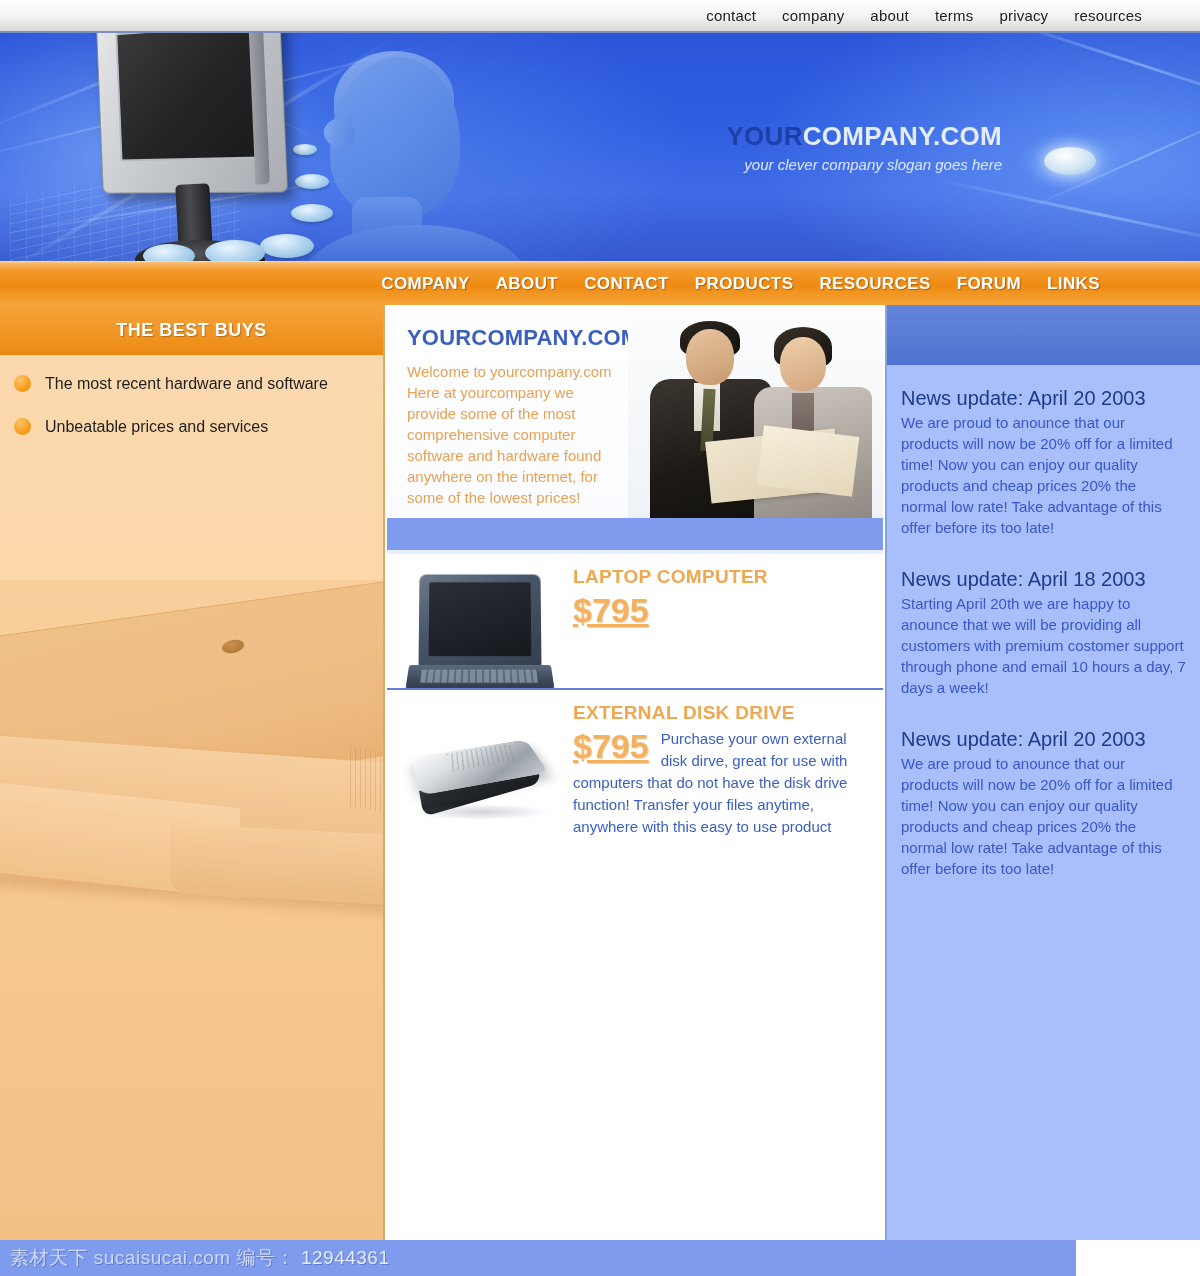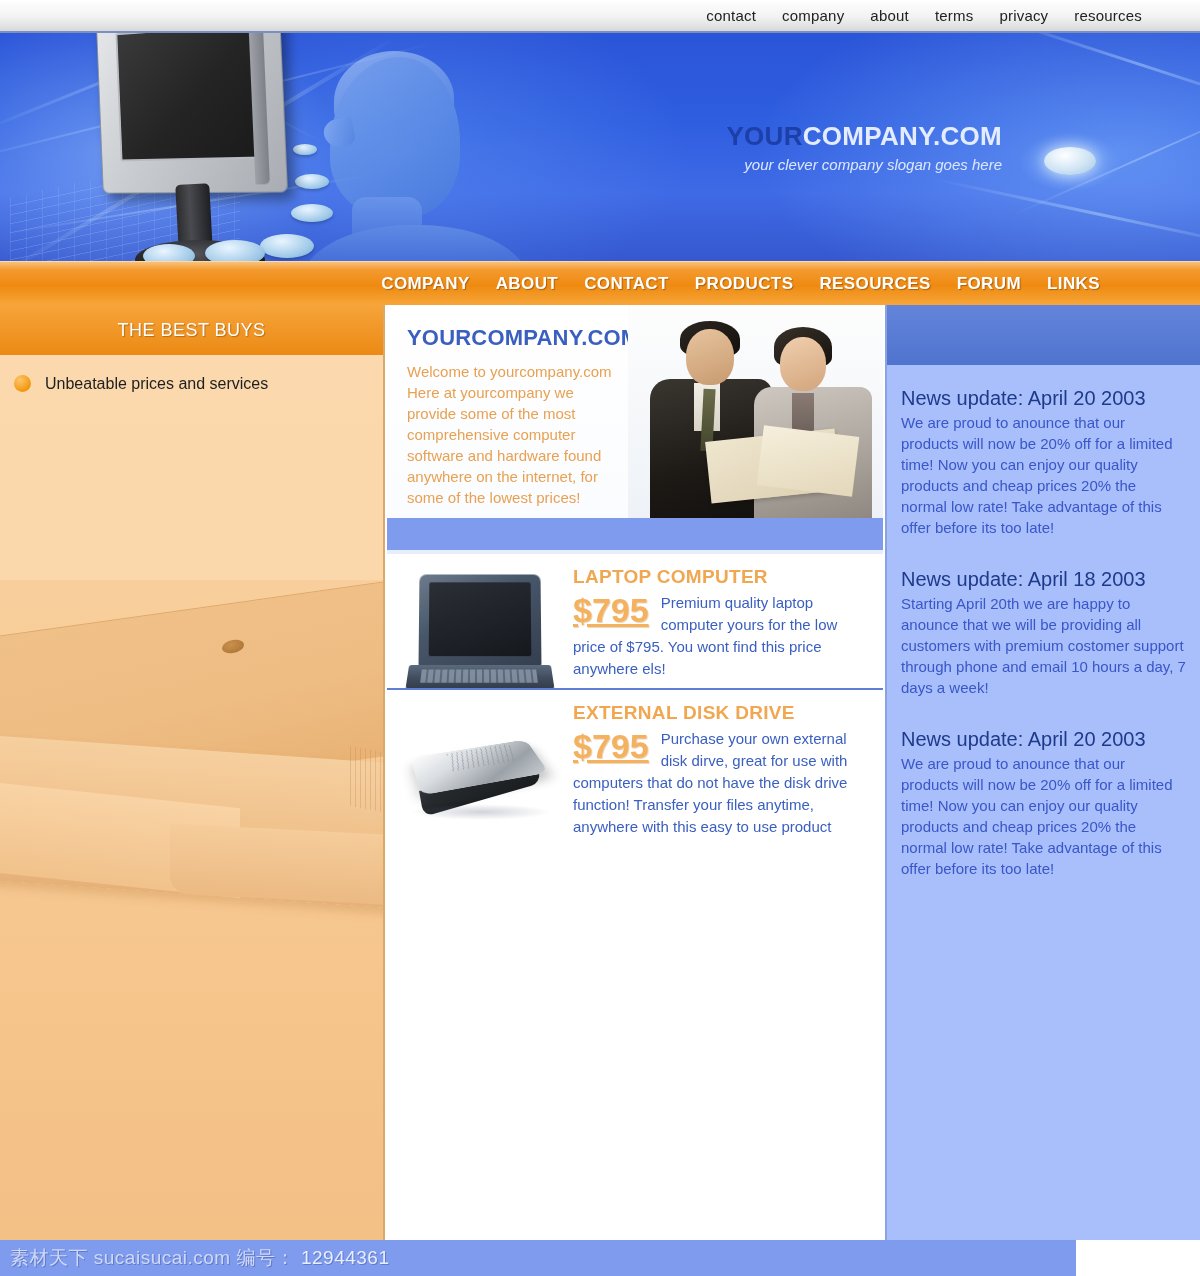--- a/index.html
+++ b/index.html
@@ -171,21 +171,21 @@
   
   .left {
     position:absolute; left:0; top:0; width:385px; height:935px;
     background: linear-gradient(to bottom, #fbd9ae 0%, #fbd6a7 58%, #f7cf9e 100%);
     border-right: 2px solid #d9a86a;
     overflow:hidden;
   }
   .left-title {
     height:50px;
     background: linear-gradient(to bottom, #f6a43a, #f09423 60%, #eb8a14);
-    color:#ffffff; font-size:18px; font-weight:normal; letter-spacing:.5px;
+    color:#ffffff; font-size:18px; font-weight:bold; letter-spacing:.5px;
     display:flex; align-items:center; justify-content:center;
     text-shadow: 1px 1px 1px rgba(130,70,0,.5);
   }
   .bullets { padding: 18px 14px 0 14px; }
   .bullet { display:flex; align-items:flex-start; margin-bottom: 22px; }
   .dot {
     width:17px; height:17px; border-radius:50%; flex:0 0 17px; margin-top:2px; margin-right:14px;
     background: radial-gradient(circle at 35% 30%, #ffc46b, #f2970f 70%, #e08a0c);
   }
   .bullet span { font-size:16px; color:#1f1f1f; line-height:21px; }
@@ -441,20 +441,24 @@
   <a href="#">LINKS</a>
 </div>
 
 <div class="stage">
 
   <div class="left">
     <div class="left-title">THE BEST BUYS</div>
     <div class="bullets">
       <div class="bullet">
         <div class="dot"></div>
+        <span>The most recent hardware and software</span>
+      </div>
+      <div class="bullet">
+        <div class="dot"></div>
         <span>Unbeatable prices and services</span>
       </div>
     </div>
 
     <div class="case-img">
       <div class="case-bg"></div>
       <div class="case-top"></div>
       <div class="case-hole"></div>
       <div class="case-front"></div>
       <div class="case-step"></div>
@@ -490,21 +494,20 @@
         <div class="lap-screen">
             <div class="lap-disp"></div>
           </div>
         <div class="lap-base"></div>
         <div class="lap-keys"></div>
       </div>
       <div class="prod-body">
         <div class="prod-title">LAPTOP COMPUTER</div>
         <div class="prod-row">
           <span class="price">$795</span>
-          <span class="prod-desc">Premium quality laptop computer yours for the low price of $795. You wont find this price anywhere els!</span>
         </div>
       </div>
     </div>
 
     <div class="product sep">
       <div class="prod-img">
         <div class="dd-front"></div>
         <div class="dd-top"></div>
         <div class="dd-vent"></div>
         <div class="dd-shadow"></div>

